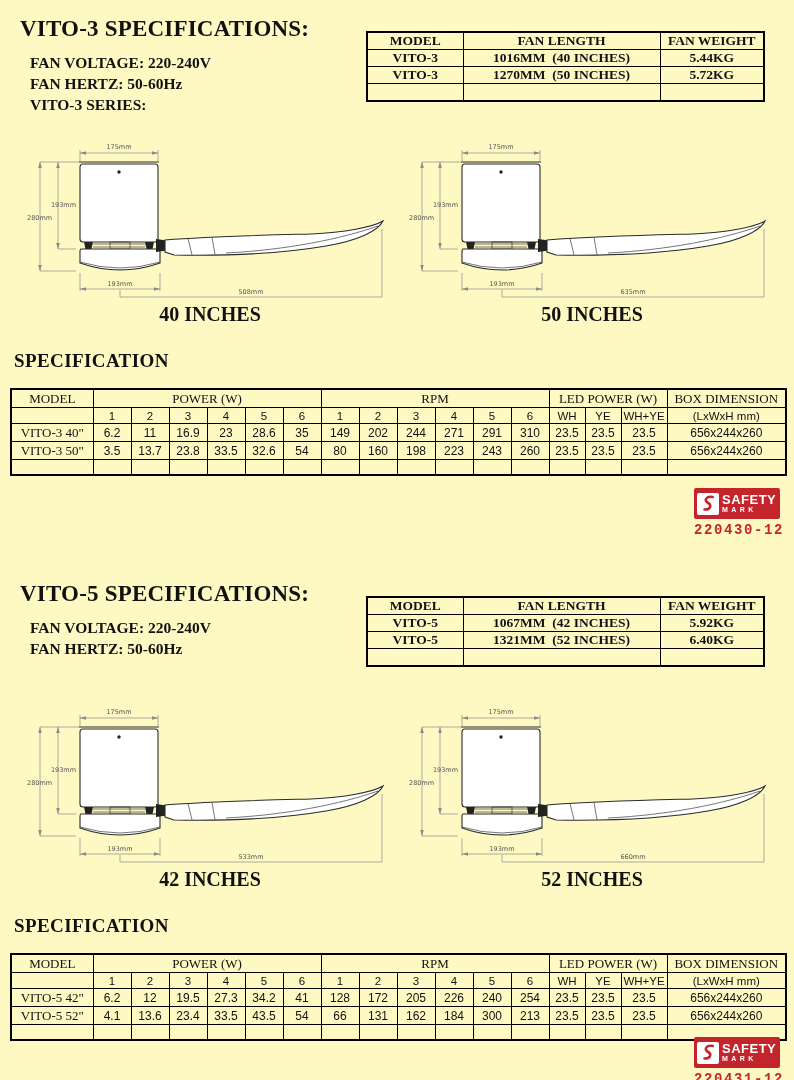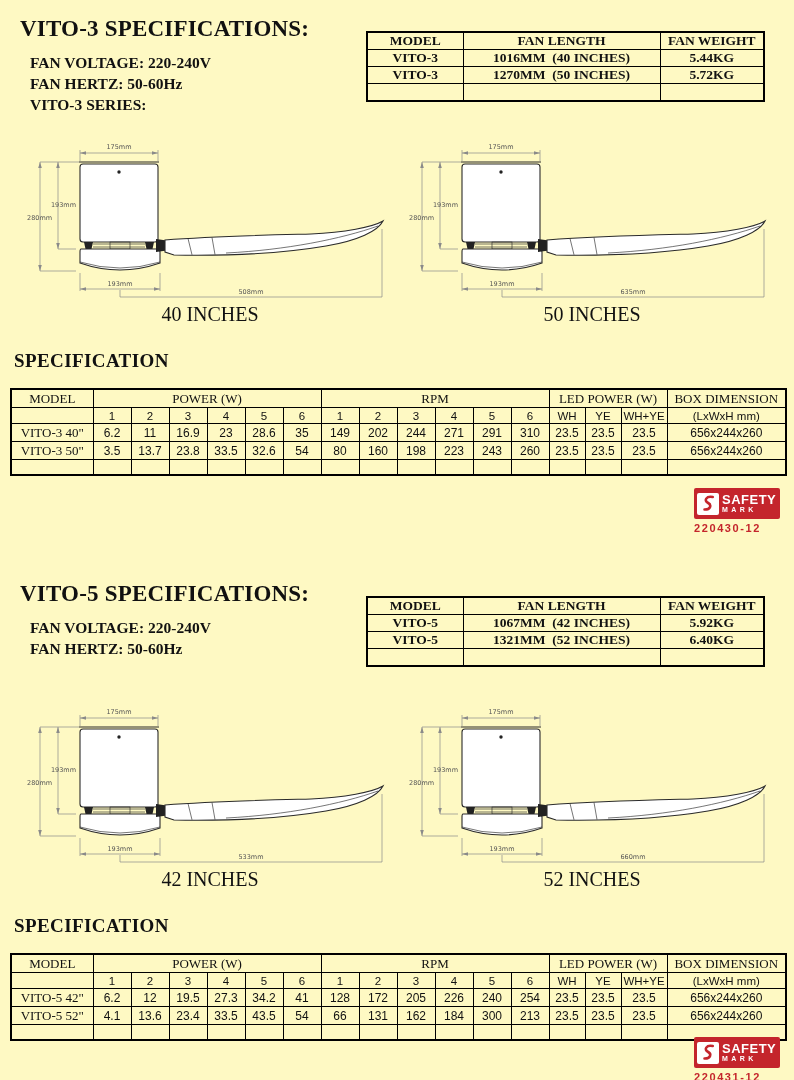--- a/index.html
+++ b/index.html
@@ -10,21 +10,21 @@
   .info{position:absolute;left:30px;top:52px;font-size:15.5px;font-weight:bold;line-height:21px;}
   
   .summary{position:absolute;left:366px;top:31px;width:397px;border-collapse:collapse;table-layout:fixed;
            border:2px solid #000;}
   .summary th,.summary td{border:1px solid #000;text-align:center;font-weight:bold;font-size:13.5px;
            height:16px;padding:0 2px;white-space:pre;overflow:hidden;font-family:"Liberation Serif",serif;}
   .summary tr.empty td{height:14px;}
   
   .diagram{position:absolute;top:125px;width:368px;height:175px;}
   .diagram.d0{left:26px;} .diagram.d1{left:408px;}
-  .size-label{position:absolute;top:303px;width:368px;text-align:center;font-size:20px;font-weight:normal;}
+  .size-label{position:absolute;top:303px;width:368px;text-align:center;font-size:20px;font-weight:bold;}
   .size-label.d0{left:26px;} .size-label.d1{left:408px;}
   .dim line{stroke:#8a8a8a;stroke-width:.7;}
   .arr{fill:#8a8a8a;stroke:none;}
   .dimt{font-family:"DejaVu Sans",sans-serif;font-size:6.5px;fill:#555;}
   .fan rect,.fan path,.fan line{stroke:#2b2b2b;stroke-width:1.1;fill:#ffffff;}
   .fan line{fill:none;}
   .fan .thin{stroke-width:.65;fill:none;}
   .fan .solid{fill:#222;stroke:none;}
   
   .spec-heading{position:absolute;left:14px;top:350px;font-size:19px;font-weight:bold;letter-spacing:.4px;}
@@ -37,21 +37,21 @@
   .spec td.model{font-family:"Liberation Serif",serif;font-size:13px;}
   .spec tr.empty td{height:13px;}
   
   .safety{position:absolute;width:63px;}
   .safety.s0{left:694px;top:488px;} .safety.s1{left:694px;top:472px;}
   .badge{background:#c4252c;width:82px;height:27px;display:flex;align-items:center;padding:2px;border-radius:2px;}
   .s-box{background:#fff;width:22px;height:22px;border-radius:2px;margin:0 3px 0 1px;flex:none;
          display:flex;align-items:center;justify-content:center;}
   .s-l1{color:#fff;font-family:"Liberation Sans",sans-serif;font-weight:bold;font-size:13px;letter-spacing:.5px;line-height:13px;}
   .s-l2{color:#fff;font-family:"Liberation Sans",sans-serif;font-weight:bold;font-size:7px;letter-spacing:3.4px;line-height:8px;}
-  .s-num{color:#c4252c;font-family:Liberation Sans, sans-serif;font-weight:bold;font-size:11px;
+  .s-num{color:#c4252c;font-family:Liberation Mono, monospace;font-weight:bold;font-size:14px;
          letter-spacing:1.6px;text-align:center;margin-top:3px;white-space:nowrap;}
 </style>
 </head>
 <body>
 
 <div class="page">
 
   <div class="section" style="top:0">
     <div class="sec-title">VITO-3 SPECIFICATIONS:</div>
     <div class="info">

